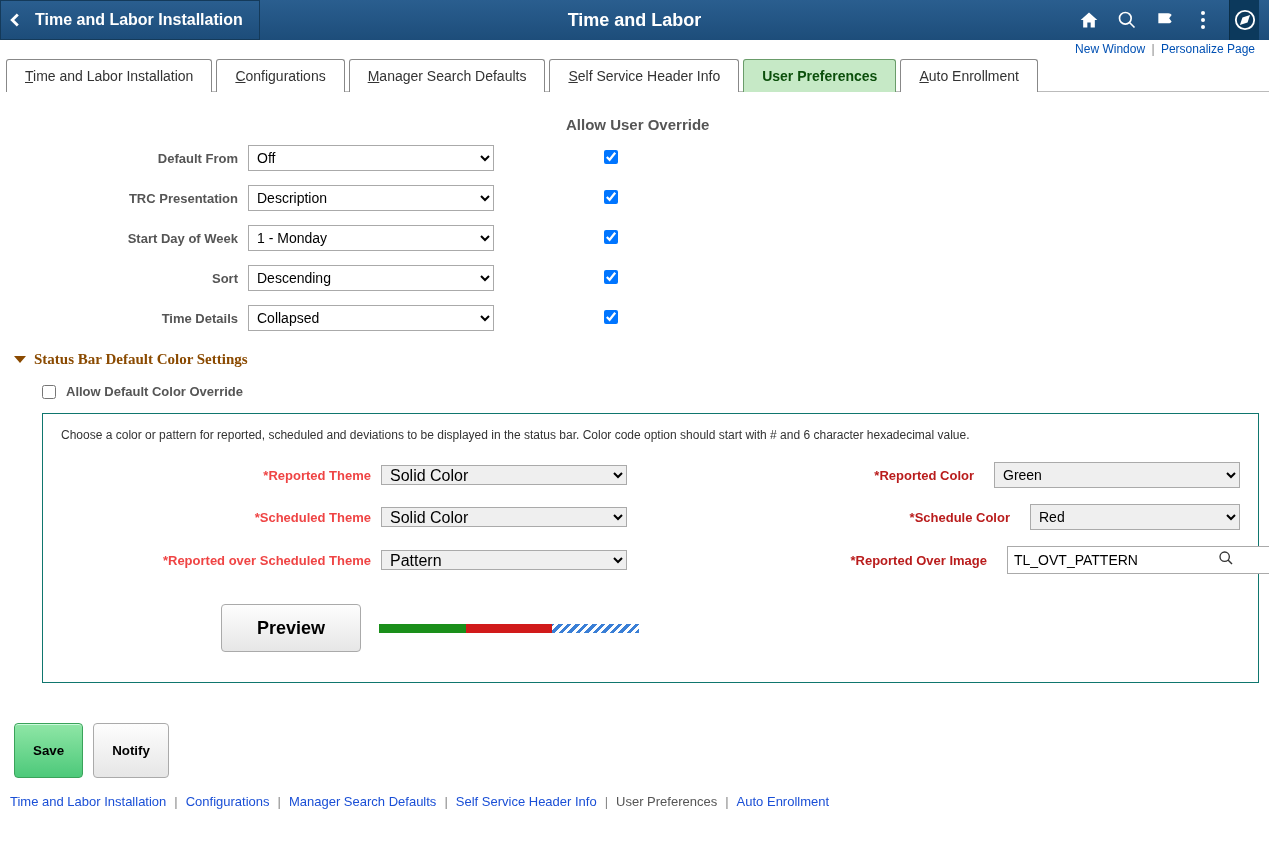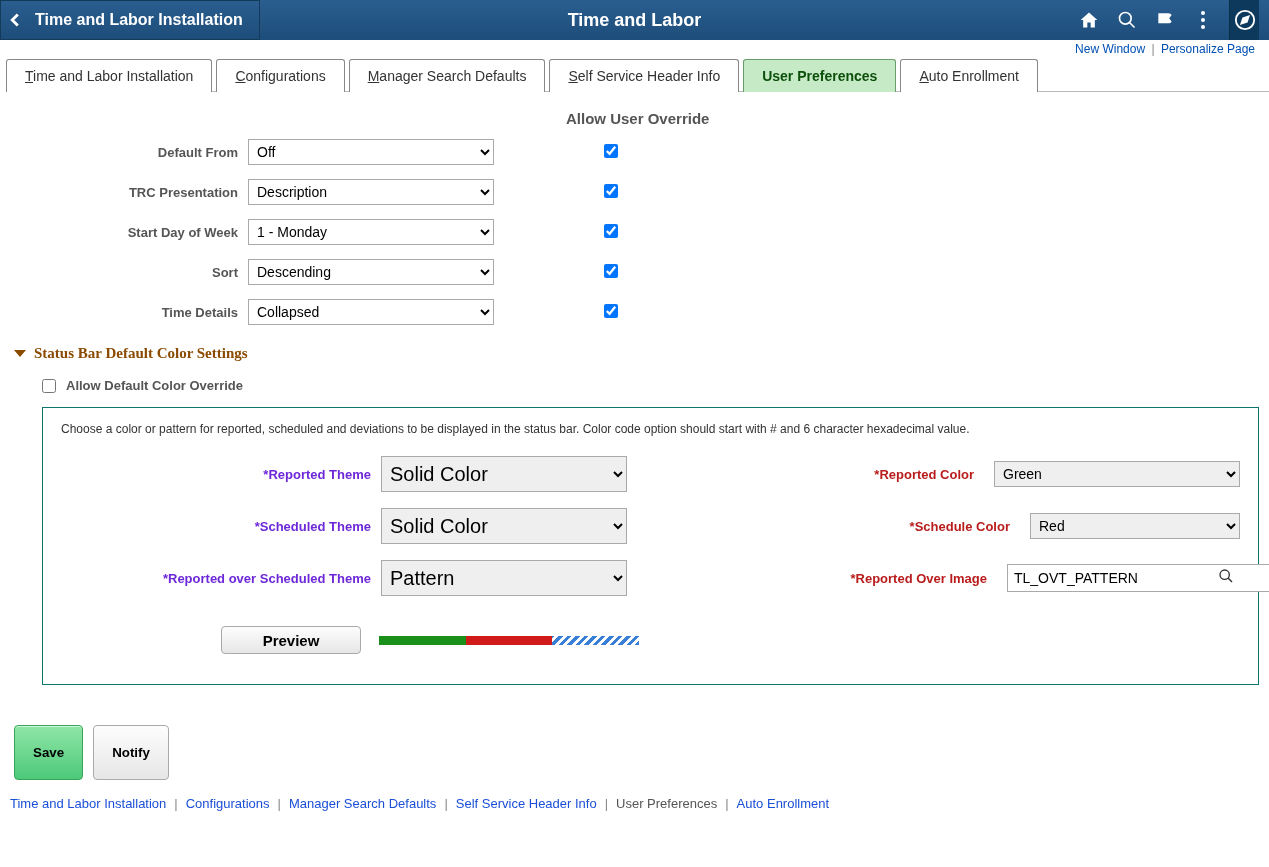--- a/index.html
+++ b/index.html
@@ -101,21 +101,21 @@
     color:#0b4f0b;
     font-weight:bold;
     border-color:#6a9c6a;
   }
   .tab u { text-decoration:underline; }
 
   .section-header {
     color:#555; font-weight:bold;
     font-size:15px;
     margin-left:560px;
-    margin-top:18px;
+    margin-top:24px;
     margin-bottom:12px;
   }
 
   .form-row {
     display:flex;
     align-items:center;
     margin-bottom:14px;
   }
   .form-row label {
     width:242px;
@@ -173,27 +173,27 @@
   }
   .color-grid {
     display:grid;
     grid-template-columns: 320px 250px 1fr;
     row-gap:16px;
     align-items:center;
   }
   .color-grid label {
     text-align:right;
     font-weight:bold;
-    color:#6d28d9;
+    color:#ef4444;
     padding-right:10px;
   }
   .color-grid select {
-    width:246px; height:36px;
+    width:246px; height:20px;
     border:1px solid #aaa;
-    font-size:20px;
+    font-size:16px;
     padding-left:4px;
   }
   .right-col {
     display:flex;
     align-items:center;
     justify-content:flex-end;
     gap:10px;
   }
   .right-col label {
     font-weight:bold; color:#b91c1c;
@@ -216,26 +216,26 @@
     position:absolute; right:6px; top:4px;
     font-size:15px; cursor:pointer; color:#333;
   }
 
   .preview-row {
     display:flex; align-items:center;
     margin-top:30px;
   }
   .preview-btn {
     margin-left:160px;
-    width:140px; height:28px;
+    width:140px; height:48px;
     background:linear-gradient(#fdfdfd,#e6e6e6);
     border:1px solid #aaa;
     border-radius:4px;
     font-weight:bold;
-    font-size:15px;
+    font-size:18px;
     cursor:pointer;
   }
   .preview-bar {
     margin-left:18px;
     display:flex;
     height:9px;
     width:260px;
   }
   .preview-bar .seg1 { flex:1; background:#1a8f1a; }
   .preview-bar .seg2 { flex:1; background:#d11a1a; }

